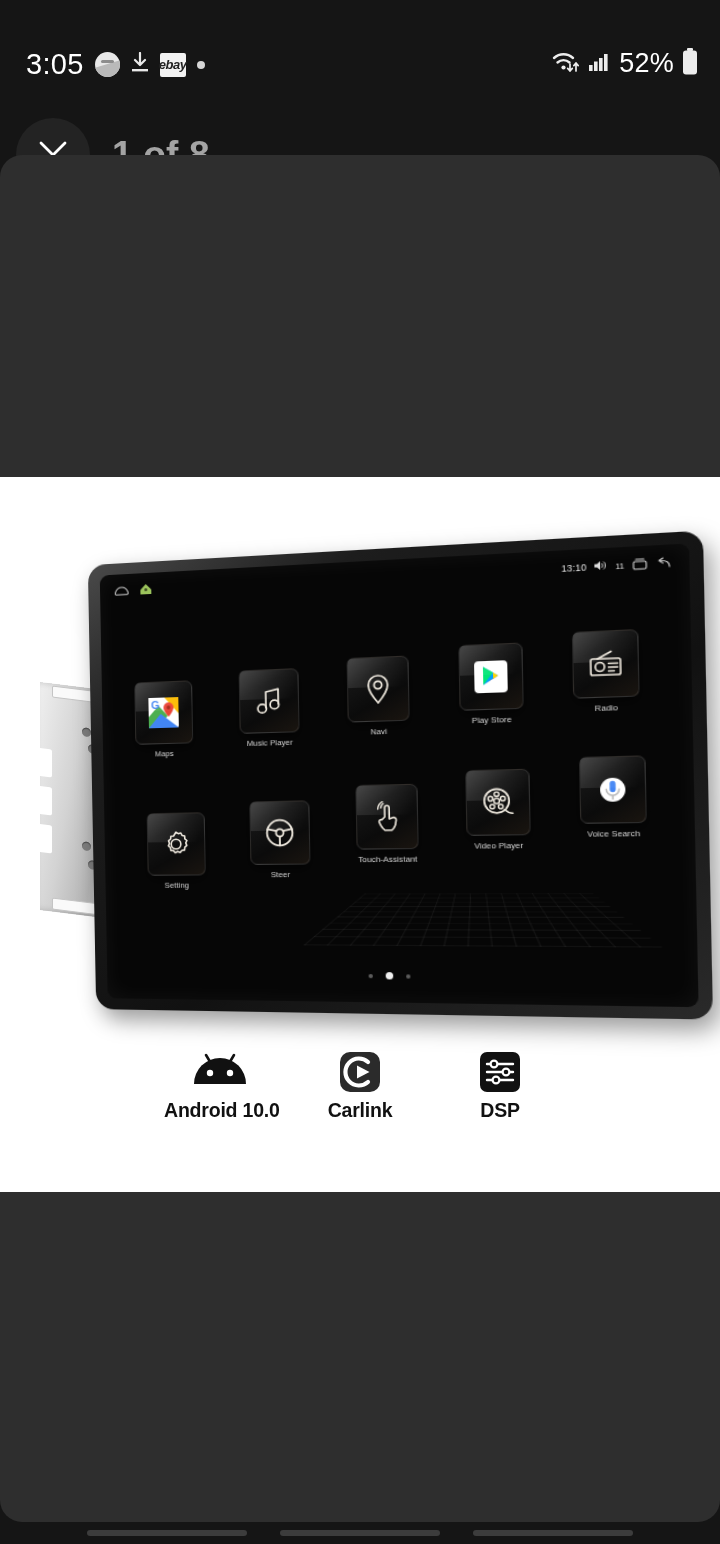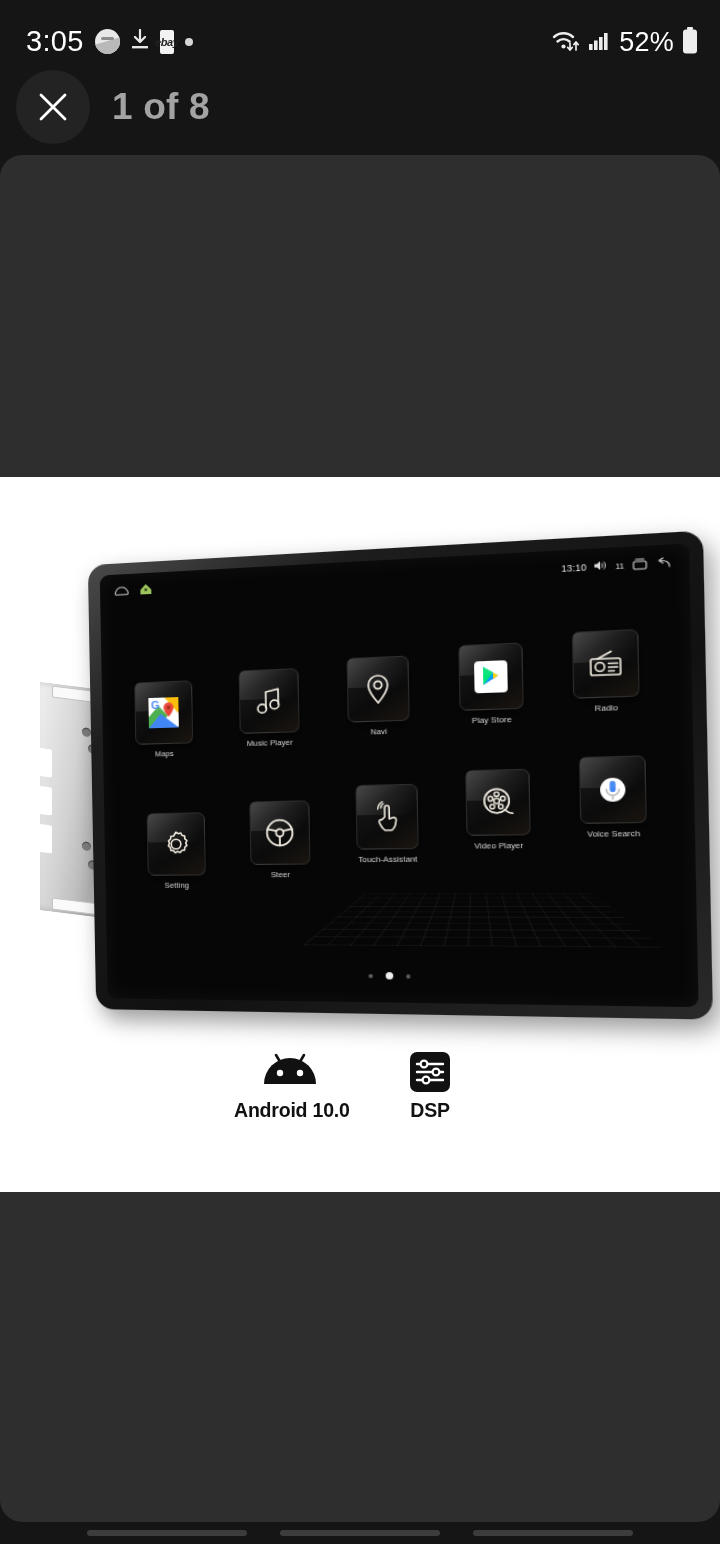--- a/index.html
+++ b/index.html
@@ -6,45 +6,45 @@
   html,body{ background:#151515; }
   body{
     width:720px; height:1544px; overflow:hidden;
     font-family:"Liberation Sans", sans-serif;
     color:#fff; position:relative;
   }
 
   
   .statusbar{
     height:58px; width:100%;
-    display:flex; align-items:flex-end; justify-content:space-between;
-    padding:0 22px 0 26px; background:#151515;
+    display:flex; align-items:flex-start; justify-content:space-between;
+    padding:0 22px 0 26px; background:#151515;margin-top:48px;
   }
   .sb-left{ display:flex; align-items:center; gap:11px; }
   .sb-time{ font-size:29px; font-weight:400; letter-spacing:.3px; color:#fff; }
   .sb-right{ display:flex; align-items:center; gap:8px; }
   .sb-pct{ font-size:27px; font-weight:400; color:#fff; letter-spacing:.2px; }
 
   .ic-circle{
     width:25px;height:25px;border-radius:50%;
     background:#e8e8e8; position:relative; overflow:hidden;
   }
   .ic-circle::after{
     content:""; position:absolute; left:-4px; top:12px;
     width:36px; height:20px; background:#b9b9b9;
     transform:rotate(-17deg);
   }
   .ic-circle::before{
     content:""; position:absolute; left:6px; top:8px;
     width:13px; height:3px; border-radius:2px; background:#8d8d8d; z-index:2;
   }
   .ic-ebay{
-    width:14px;height:24px;background:#f2f2f2;border-radius:2px;
+    width:26px;height:24px;background:#f2f2f2;border-radius:2px;
     display:flex;align-items:center;justify-content:center;
-    font-size:11px;font-weight:700;font-style:italic;color:#222;
+    font-size:13px;font-weight:700;font-style:italic;color:#222;
     letter-spacing:-.4px;
   }
   .ic-dot{ width:8px;height:8px;border-radius:50%;background:#d6d6d6; }
 
   
   .header{
     height:97px; display:flex; align-items:center; gap:22px;
     padding-left:16px; background:#151515;
   }
   .closebtn{
@@ -443,20 +443,30 @@
             <path d="M18 5 L24 15 M46 5 L40 15" stroke="#111" stroke-width="2.6" stroke-linecap="round"></path>
             <path d="M6 34a26 26 0 0 1 52 0z" fill="#111"></path>
             <circle cx="22" cy="23" r="3.2" fill="#fff"></circle>
             <circle cx="42" cy="23" r="3.2" fill="#fff"></circle>
           </svg>
         </div>
         <span class="flab">Android 10.0</span>
       </div>
 
 
+      <div class="feat">
+        <div class="fic">
+          <svg width="42" height="42" viewBox="0 0 42 42">
+            <rect x="1" y="1" width="40" height="40" rx="10" fill="#2b2b2b"></rect>
+            <path d="M29 11a13.5 13.5 0 1 0 0 20" fill="none" stroke="#fff" stroke-width="4.2" stroke-linecap="round"></path>
+            <path d="M18 14.5 L30.5 21 L18 27.5z" fill="#fff"></path>
+          </svg>
+        </div>
+        <span class="flab">Carlink</span>
+      </div>
 
       <div class="feat">
         <div class="fic">
           <svg width="42" height="42" viewBox="0 0 42 42">
             <rect x="1" y="1" width="40" height="40" rx="7" fill="#111"></rect>
             <path d="M8 13h26M8 21h26M8 29h26" stroke="#fff" stroke-width="2.4" stroke-linecap="round"></path>
             <circle cx="15" cy="13" r="3.4" fill="#111" stroke="#fff" stroke-width="2.2"></circle>
             <circle cx="27" cy="21" r="3.4" fill="#111" stroke="#fff" stroke-width="2.2"></circle>
             <circle cx="17" cy="29" r="3.4" fill="#111" stroke="#fff" stroke-width="2.2"></circle>
           </svg>

